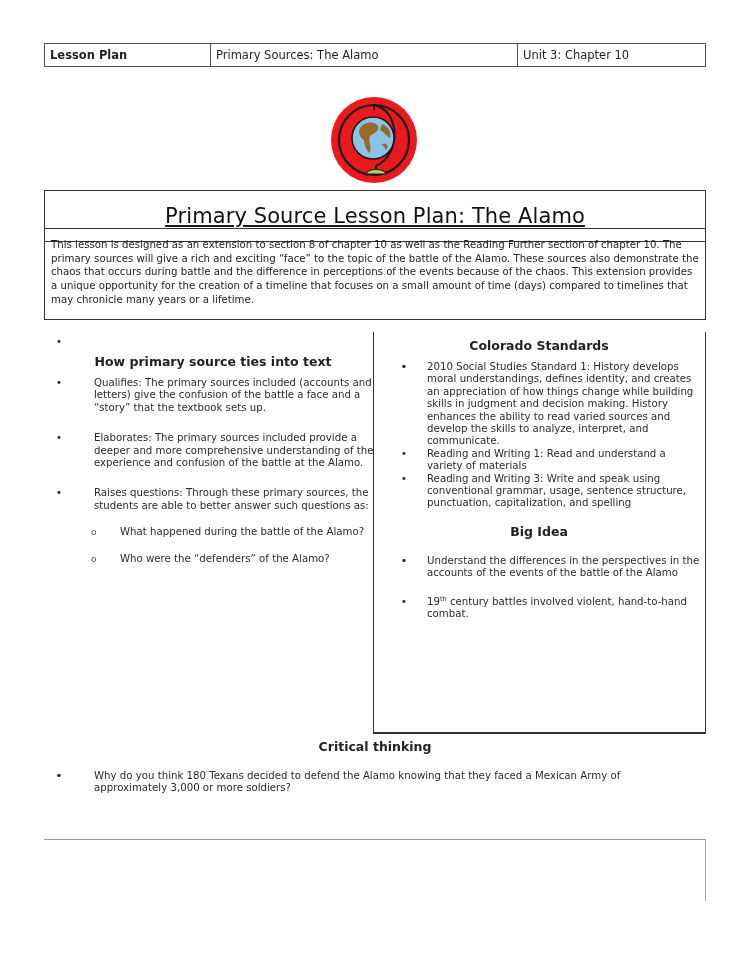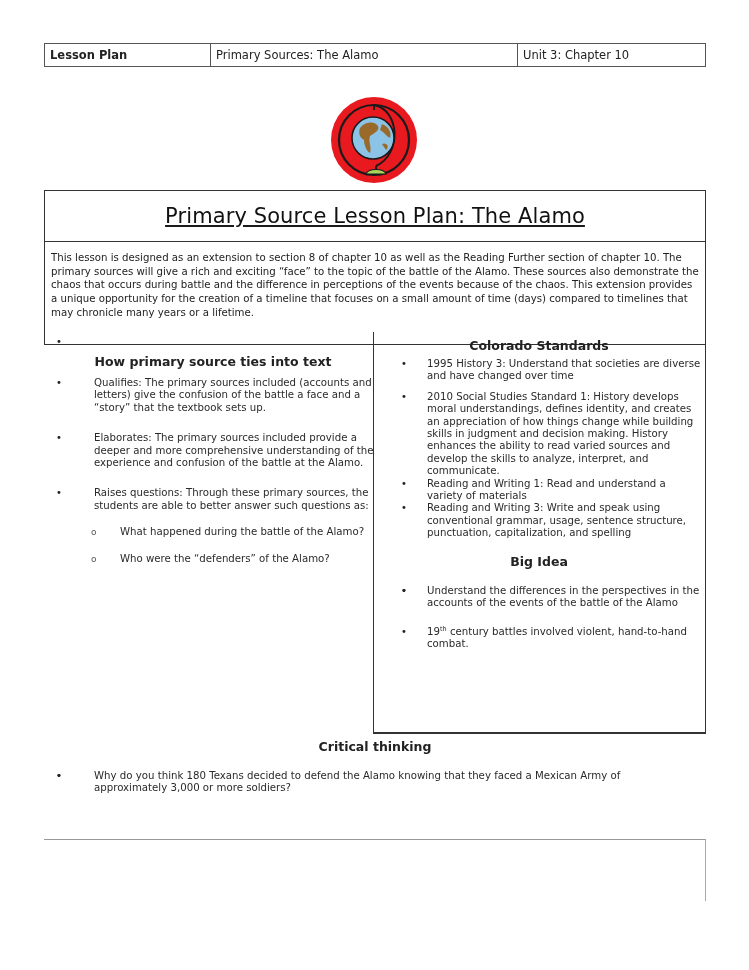--- a/index.html
+++ b/index.html
@@ -29,21 +29,21 @@
 
     
     .title-box {
       position: absolute; left: 44px; top: 190px; width: 662px; height: 52px;
       border: 1.5px solid #333; border-bottom: 1px solid #333;
       display: flex; align-items: center; justify-content: center; text-decoration: underline;
     }
     .title-box h1 { font-size: 21px; font-weight: normal; color: #111; letter-spacing: 0.1px; }
 
     .intro-box {
-      position: absolute; left: 44px; top: 241px; width: 662px; height: 104px;
+      position: absolute; left: 44px; top: 228px; width: 662px; height: 92px;
       border: 1.5px solid #333; border-top: 1px solid #333;
       padding: 9px 5px 0 6px;
     }
     .intro-box p { font-size: 10.2px; line-height: 13.7px; color: #222; }
 
     
     .left-col { position: absolute; left: 44px; top: 336px; width: 330px; }
     .section-heading {
       font-size: 12.5px; font-weight: bold; text-align: center; color: #222; margin-bottom: 5px;
     }
@@ -150,21 +150,20 @@
       </li>
     </ul>
   </div>
 
   <div class="right-box">
     <div class="right-inner">
       <div class="section-heading" style="">Colorado Standards</div>
       <ul class="bullets">
         <li>
           <span class="bullet">•</span>
-          <span>1995 History 3: Understand that societies are diverse and have changed over time</span>
         </li>
         <li style="margin-top:8px;">
           <span class="bullet">•</span>
           <span>2010 Social Studies Standard 1: History develops moral understandings, defines identity, and creates an appreciation of how things change while building skills in judgment and decision making.  History enhances the ability to read varied sources and develop the skills to analyze, interpret, and communicate.</span>
         </li>
         <li>
           <span class="bullet">•</span>
           <span>Reading and Writing 1: Read and understand a variety of materials</span>
         </li>
         <li>

